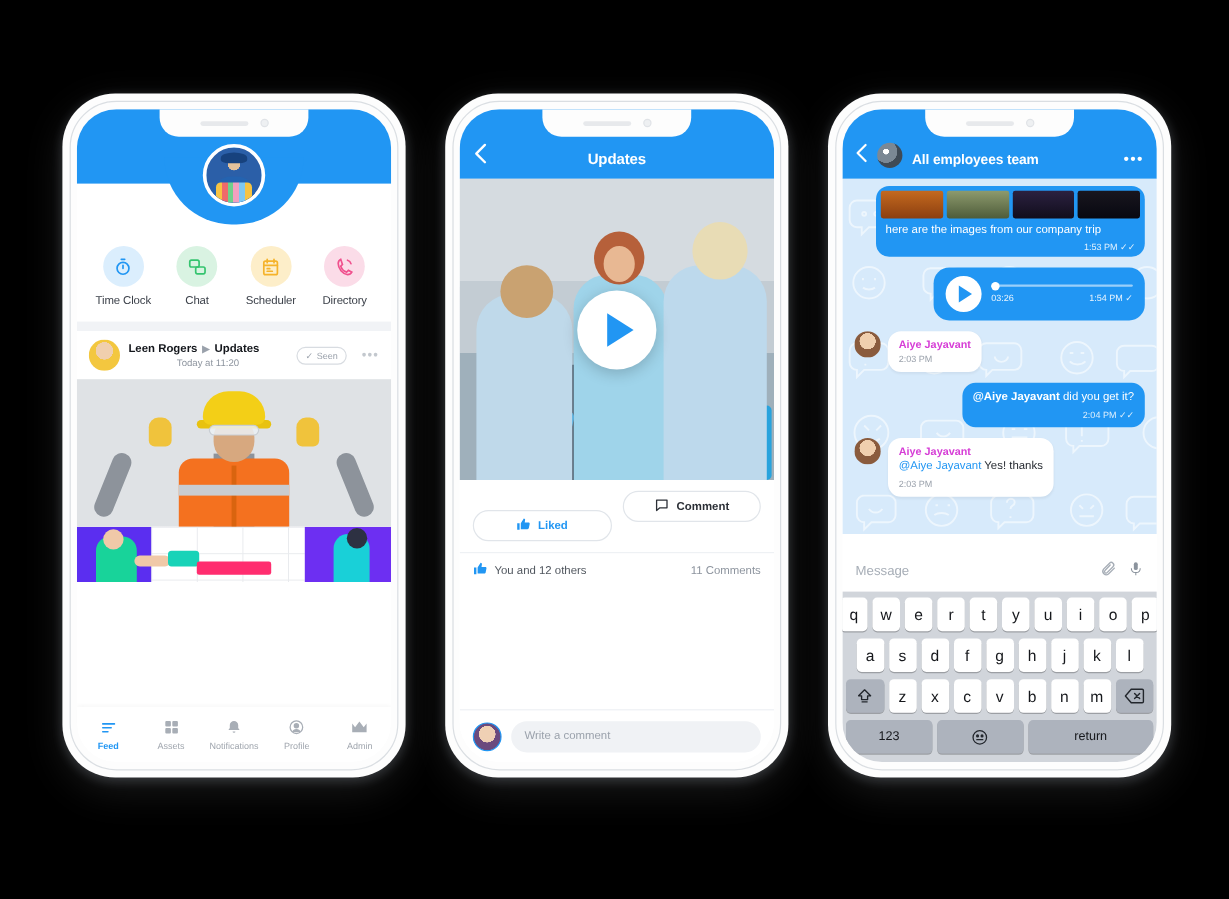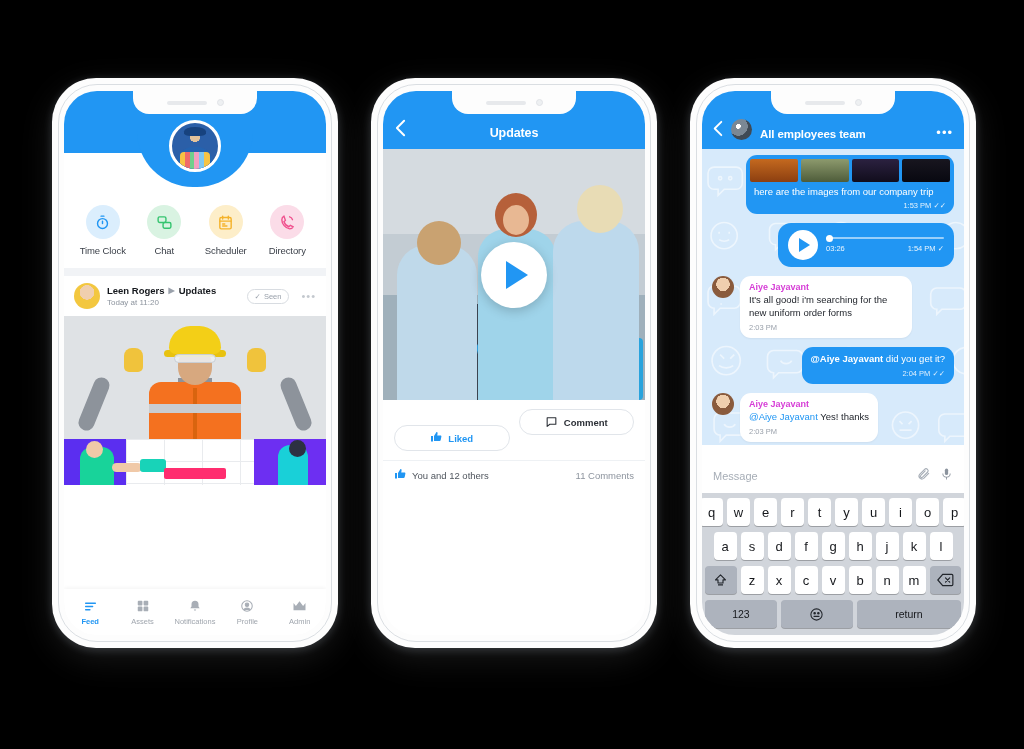--- a/index.html
+++ b/index.html
@@ -85,21 +85,21 @@
     width:34px; height:34px; border-radius:50%;
     margin:0 auto 6px; display:flex; align-items:center; justify-content:center;
   }
   .q-label{ font-size:9.5px; color:#3b4049; letter-spacing:-0.1px; }
 
   .p1-divider{ height:8px; background:#f1f3f6; }
 
   .post-head{ display:flex; align-items:center; padding:7px 10px; background:#fff; gap:7px; }
   .ph-av{ width:26px; height:26px; border-radius:50%; flex:none;
           background:radial-gradient(circle at 50% 36%, #f0cfae 0 34%, transparent 35%), #f3c73f; overflow:hidden;}
-  .ph-meta{ flex:1; min-width:0; }
+  .ph-meta{ flex:1; min-width:0;text-align:center; }
   .ph-line1{ font-size:9.5px; color:#14171c; font-weight:bold; display:flex; align-items:center; gap:4px; white-space:nowrap;}
   .ph-sep{ color:#9aa1ab; font-size:8px; }
   .ph-line2{ font-size:8px; color:#8d949e; margin-top:2px; }
   .seen-pill{
     border:1px solid #d8dce1; border-radius:10px; padding:2px 7px;
     font-size:7.5px; color:#9aa1ab; display:flex; align-items:center; gap:3px; flex:none;
   }
   .dots{ color:#c3c8ce; font-size:11px; letter-spacing:1px; padding-left:5px; flex:none;}
 
   .banner{
@@ -240,21 +240,21 @@
     background:radial-gradient(circle at 50% 38%,#f0cfae 0 38%,transparent 39%), #8a5b3d;}
   .bub-in{ background:#fff; border-radius:11px; padding:6px 9px; max-width:172px; box-shadow:0 1px 2px rgba(0,0,0,.05);}
   .bub-out{ background:#2196f3; color:#fff; border-radius:11px; padding:6px 9px; max-width:180px;}
   .m-name{ font-size:9px; font-weight:bold; color:#d63dd6; margin-bottom:2px;}
   .m-text{ font-size:9.5px; color:#23272e; line-height:1.35; }
   .bub-out .m-text{ color:#fff; }
   .m-time{ font-size:7.5px; color:#9aa1ab; margin-top:3px;}
   .bub-out .m-time{ color:rgba(255,255,255,.85); text-align:right;}
   .mention{ color:#2196f3; }
   .bub-out .mention{ color:#fff; font-weight:bold; }
-  .imgs-bub{ background:#2196f3; border-radius:11px; padding:4px; width:208px; margin-left:auto;}
+  .imgs-bub{ background:#2196f3; border-radius:11px; padding:4px; width:224px; margin-left:auto;}
   .imgs-grid{ display:flex; gap:3px; }
   .thumb{ flex:1; height:23px; border-radius:2px; }
   .imgs-cap{ font-size:9.5px; color:#fff; padding:4px 4px 0; line-height:1.3;}
   .voice-bub{ background:#2196f3; border-radius:13px; padding:7px 10px; width:176px; margin-left:auto;
     display:flex; align-items:center; gap:8px;}
   .v-btn{ width:30px;height:30px;border-radius:50%; background:#fff; flex:none;
     display:flex; align-items:center; justify-content:center;}
   .v-btn i{ width:0;height:0; border-left:11px solid #2196f3; border-top:7px solid transparent; border-bottom:7px solid transparent; margin-left:3px;}
   .v-track{ flex:1; }
   .v-bar{ height:2px; background:rgba(255,255,255,.55); border-radius:2px; position:relative;}
@@ -504,20 +504,24 @@
             <svg width="12" height="12" viewBox="0 0 24 24" fill="#2196f3">
                 <path d="M2 10h4v11H2zM8 10l5-8c1.6 0 2.5 1.2 2.2 2.6L14.5 9H21c1.2 0 2 1 1.8 2.2l-1.4 7C21.2 19.3 20.2 20 19.2 20H8z"></path>
               </svg>
           </span>
           <span>You and 12 others</span>
         </div>
         <div class="stat-r">11 Comments</div>
       </div>
 
 
+      <div class="p2-input">
+        <div class="i-av"></div>
+        <div class="i-field">Write a comment</div>
+      </div>
     </div>
   </div>
 
   <div class="phone" id="phone3">
     <div class="screen">
       <div class="notch">
         <div class="speaker"></div>
         <div class="cam"></div>
       </div>
 
@@ -628,21 +632,20 @@
                 </span>
               </div>
             </div>
           </div>
         </div>
 
         <div class="msg-row">
           <div class="m-av"></div>
           <div class="bub-in">
             <div class="m-name">Aiye Jayavant</div>
-            <div class="m-text">It's all good! i'm searching for the new uniform order forms</div>
             <div class="m-time">2:03 PM</div>
           </div>
         </div>
 
         <div class="msg-row me">
           <div class="bub-out">
             <div class="m-text"><span class="mention">@Aiye Jayavant</span><span> did you get it?</span></div>
             <div class="m-time">
               <span>2:04 PM</span>
               <span>✓✓</span>

